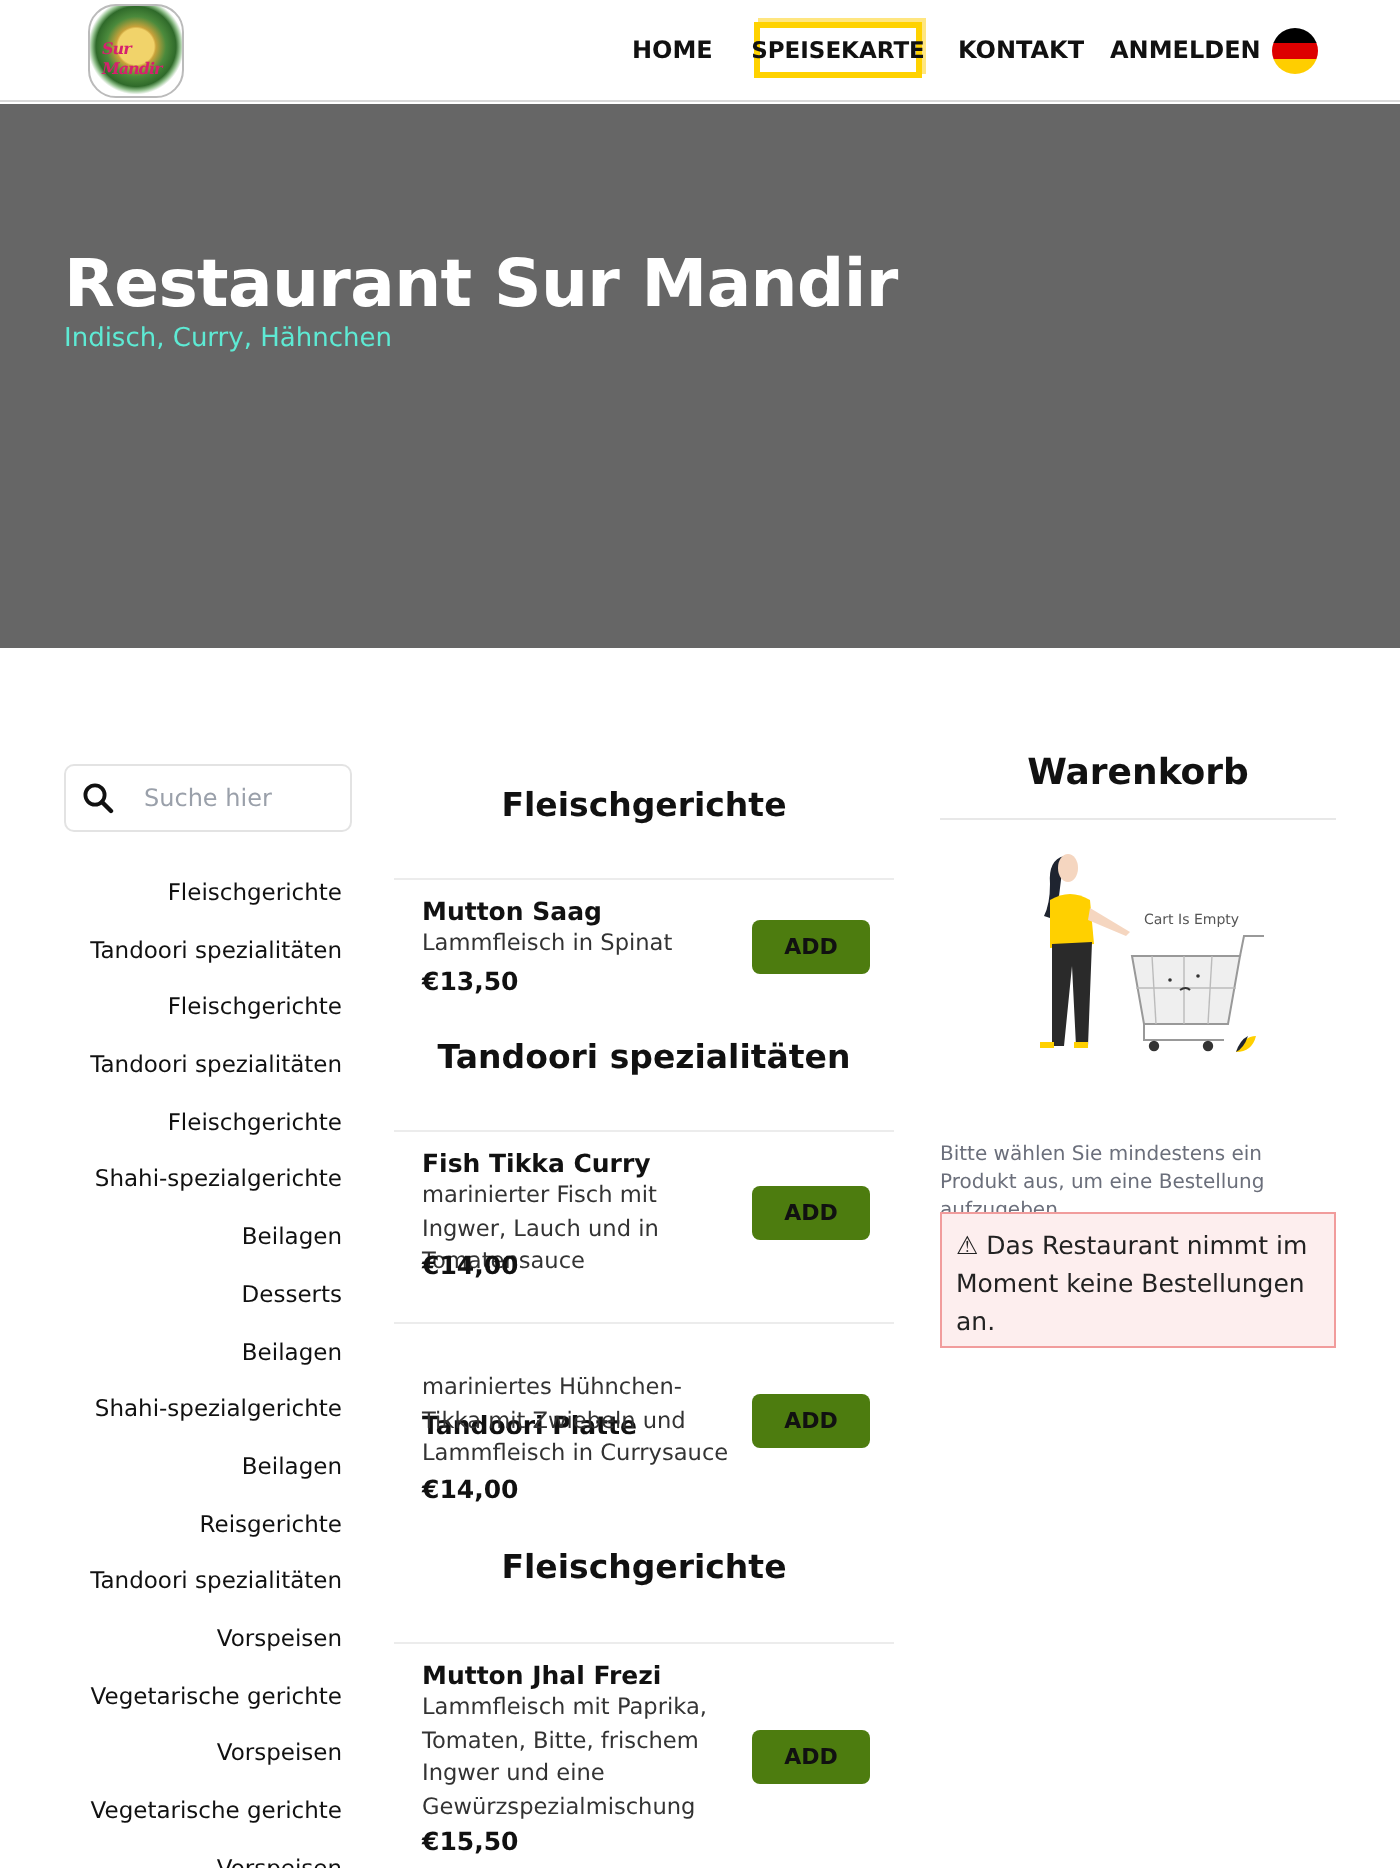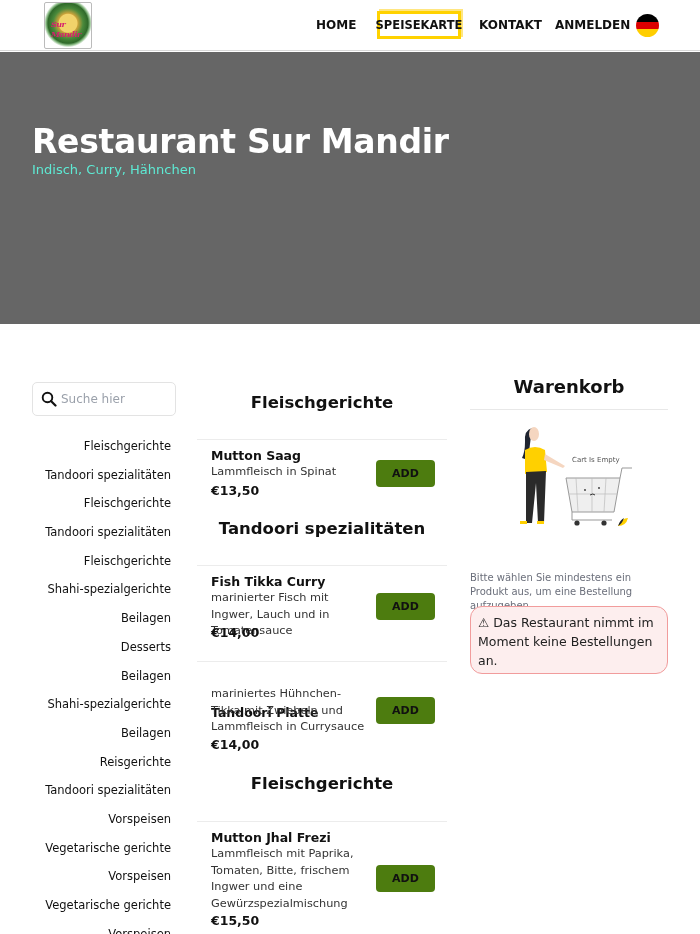--- a/index.html
+++ b/index.html
@@ -1,59 +1,59 @@
 <!DOCTYPE html>
 <html><head>
   <meta charset="utf-8">
   <style>
     * { box-sizing: border-box; margin: 0; padding: 0; }
     html, body { width: 700px; height: 934px; overflow: hidden; background: #ffffff; }
     body { font-family: "DejaVu Sans", "Liberation Sans", sans-serif; color: #111; position: relative; }
 
     
     .header { position: absolute; left: 0; top: 0; width: 700px; height: 51px; background: #fff; border-bottom: 1px solid #d8d8d8; }
-    .logo { position: absolute; left: 44px; top: 2px; width: 48px; height: 47px; border-radius: 2px; overflow: hidden;
+    .logo { position: absolute; left: 44px; top: 2px; width: 48px; height: 47px; border-radius: 14px; overflow: hidden;
             background: radial-gradient(circle at 50% 45%, #f1d36a 0 9px, #c9a23a 10px, #4b8a3c 15px, #2f6a2a 20px, #8fbf8a 22px, #ffffff 24px); border: 1px solid #bbb; }
     .logo .logo-text { position: absolute; left: 6px; bottom: 9px; font-size: 8px; font-weight: bold; color: #d6206e; font-family: "DejaVu Serif", serif; font-style: italic; letter-spacing: -0.5px; }
     .nav-item { position: absolute; font-size: 12px; font-weight: bold; color: #111; letter-spacing: 0px; white-space: nowrap; cursor: pointer; }
     .nav-home { left: 316px; top: 18px; }
     .nav-menu { left: 377px; top: 11px; width: 84px; height: 28px; border: 3px solid #ffd200; display: flex; align-items: center; justify-content: center; font-size: 11.5px; box-shadow: 2px -2px 0 #ffe680; }
     .nav-contact { left: 479px; top: 18px; }
     .nav-login { left: 555px; top: 18px; }
     .flag { position: absolute; left: 636px; top: 14px; width: 23px; height: 23px; border-radius: 50%; overflow: hidden;
             background: linear-gradient(to bottom, #000 0 33.3%, #dd0000 33.3% 66.6%, #ffce00 66.6% 100%); cursor: pointer; }
 
     
     .hero { position: absolute; left: 0; top: 52px; width: 700px; height: 272px; background: #666666; }
     .hero h1 { position: absolute; left: 32px; top: 70px; font-size: 33px; font-weight: bold; color: #fff; letter-spacing: -0.3px; white-space: nowrap; }
     .hero .tags { position: absolute; left: 32px; top: 110px; font-size: 13px; color: #5eead4; }
 
     
     .search { position: absolute; left: 32px; top: 382px; width: 144px; height: 34px; border: 1px solid #e3e3e3; border-radius: 5px; display: flex; align-items: center; padding-left: 8px; background: #fff; }
     .search svg { width: 16px; height: 16px; }
-    .search input { border: none; outline: none; font-size: 12px; color: #1d4ed8; margin-left: 4px; width: 100px; font-family: "DejaVu Sans", sans-serif; background: transparent; }
+    .search input { border: none; outline: none; font-size: 12px; color: #1d4ed8; margin-left: 15px; width: 100px; font-family: "DejaVu Sans", sans-serif; background: transparent; }
     .search input::placeholder { color: #9aa0aa; }
     .cat-list { position: absolute; left: 20px; top: 438px; width: 151px; }
     .cat-item { height: 28.7px; text-align: right; font-size: 11.5px; font-weight: 500; color: #111; line-height: 16px; white-space: nowrap; cursor: pointer; }
 
     
     .menu { position: absolute; left: 197px; top: 380px; width: 250px; }
     .sec-title { text-align: center; font-size: 16.5px; font-weight: bold; color: #111; }
     .item { position: absolute; left: 0; width: 250px; border-top: 1px solid #ececec; }
     .item-name { position: absolute; left: 14px; font-size: 12.5px; font-weight: bold; color: #111; white-space: nowrap; }
     .item-desc { position: absolute; left: 14px; width: 160px; font-size: 11.3px; line-height: 16.5px; color: #333; }
     .item-price { position: absolute; left: 14px; font-size: 12.5px; font-weight: bold; color: #111; }
     .add-btn { position: absolute; left: 179px; width: 59px; height: 27px; background: #4d7c0f; border-radius: 4px; border: none; font-size: 11px; font-weight: bold; color: #111; display: flex; align-items: center; justify-content: center; cursor: pointer; font-family: "DejaVu Sans", sans-serif; }
 
     
     .cart { position: absolute; left: 470px; top: 370px; width: 198px; }
     .cart-title { text-align: center; font-size: 18px; font-weight: bold; color: #111; padding-top: 6px; height: 40px; border-bottom: 1px solid #e8e8e8; }
     .cart-illus { position: absolute; left: 22px; top: 52px; width: 140px; height: 115px; }
     .cart-hint { position: absolute; left: 0; top: 201px; width: 198px; text-align: left; font-size: 10px; line-height: 14px; color: #6b6f7b; }
-    .cart-alert { position: absolute; left: 0; top: 236px; width: 198px; height: 68px; background: #fdeeee; border: 1px solid #f19c9c; border-radius: 12px; padding: 6px 7px; font-size: 12.5px; line-height: 19px; color: #222; }
+    .cart-alert { position: absolute; left: 0; top: 236px; width: 198px; height: 68px; background: #fdeeee; border: 1px solid #f19c9c; border-radius: 0; padding: 6px 7px; font-size: 12.5px; line-height: 19px; color: #222; }
   </style>
 </head>
 <body>
 
 <div class="header">
   <div class="logo">
     <span class="logo-text">Sur Mandir</span>
   </div>
   <span class="nav-item nav-home">HOME</span>
   <span class="nav-item nav-menu">SPEISEKARTE</span>

